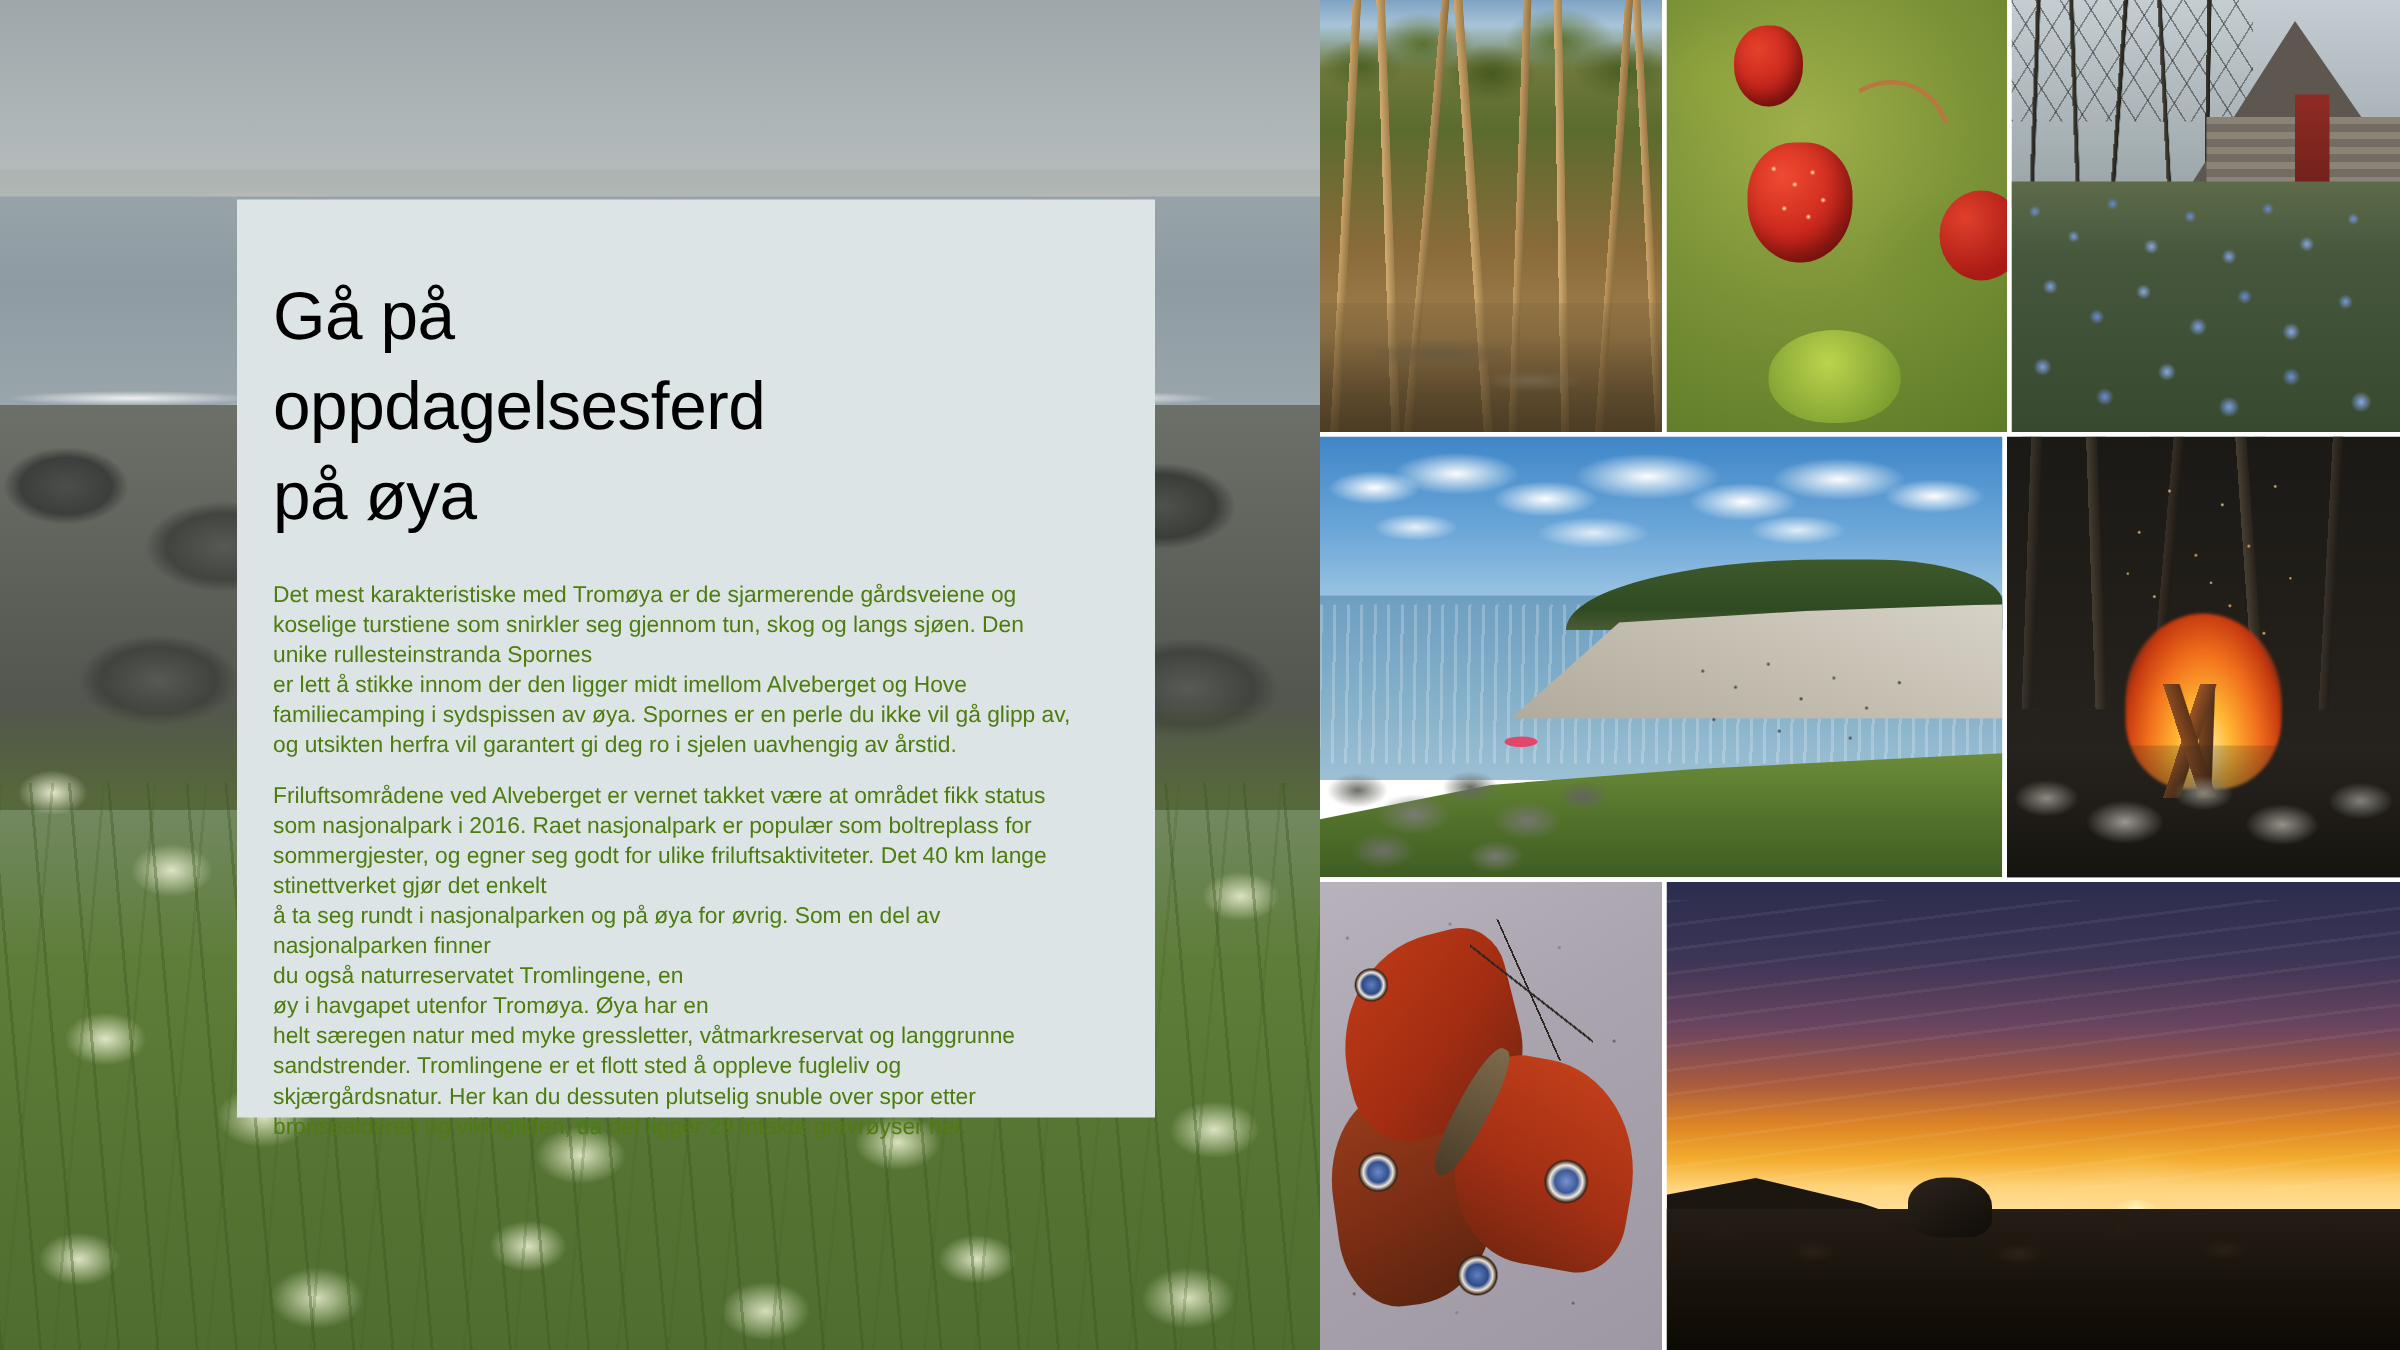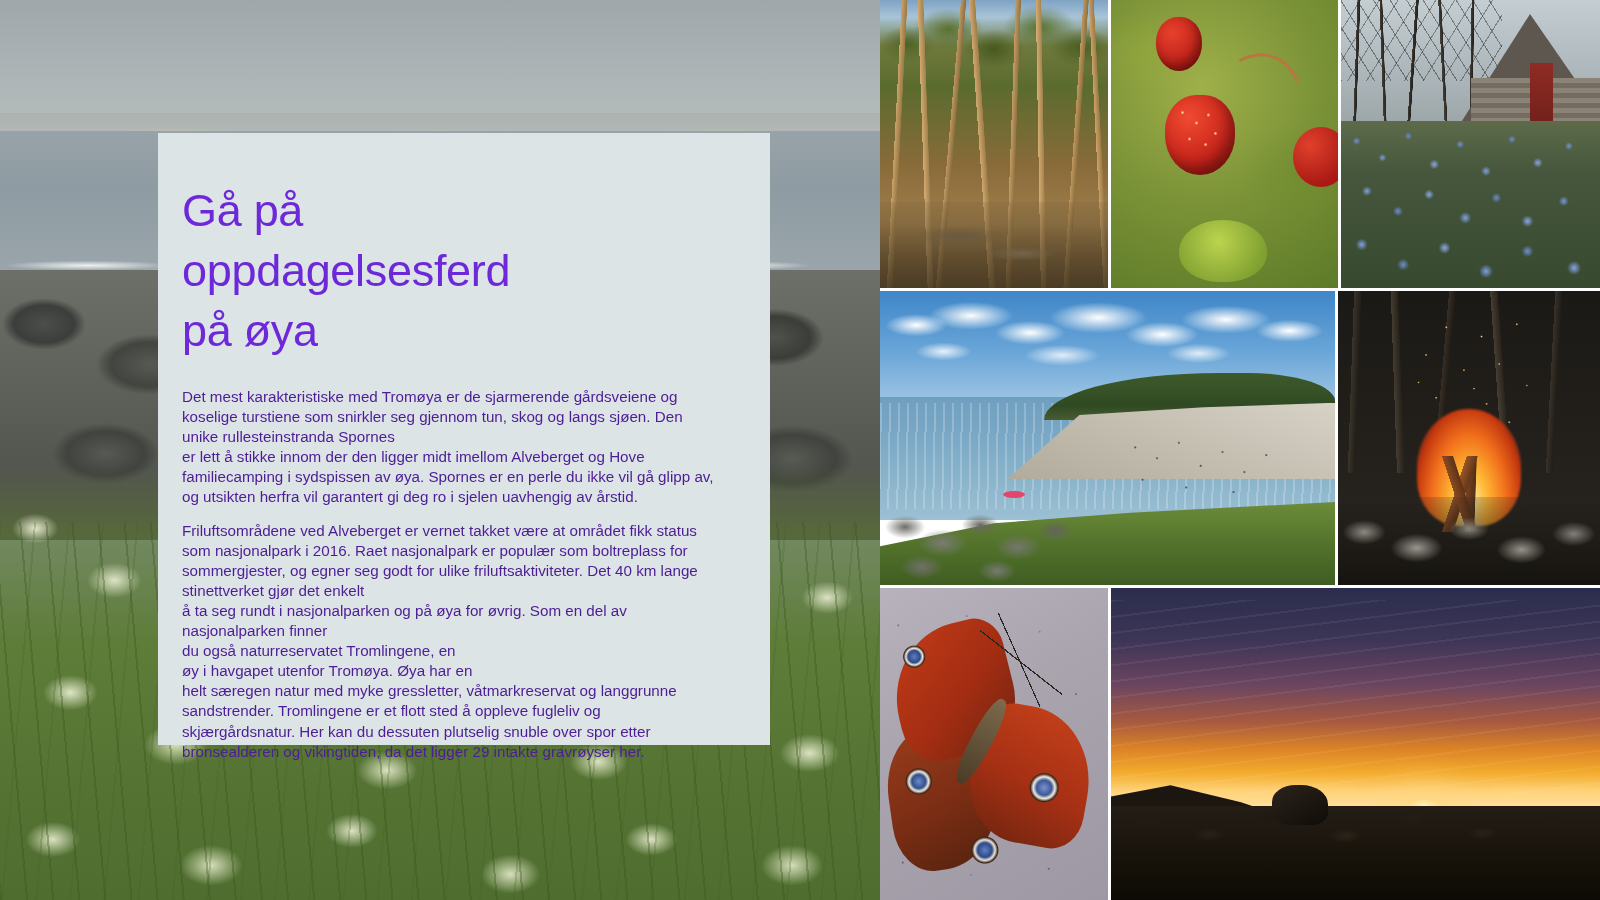--- a/index.html
+++ b/index.html
@@ -515,29 +515,29 @@
     left:158px; top:133px;
     width:612px; height:612px;
     background:#dde4e6;
     padding:48px 44px 0 24px;
   }
   .card-inner { padding-left:0; }
   .headline {
     font-size:45px;
     line-height:1.33;
     font-weight:400;
-    color:#6d28d9;
+    color:#000000;
     letter-spacing:-0.3px;
     margin:0 0 26px 0;
     white-space:pre-line;
   }
   .body-para {
     font-size:15.2px;
     line-height:1.32;
-    color:#4c1d95;
+    color:#4d7c0f;
     white-space:pre-line;
   }
   .body-para + .body-para { margin-top:14px; }
 </style>
 </head>
 <body>
 
 <div class="page">
 
   <div class="hero">

